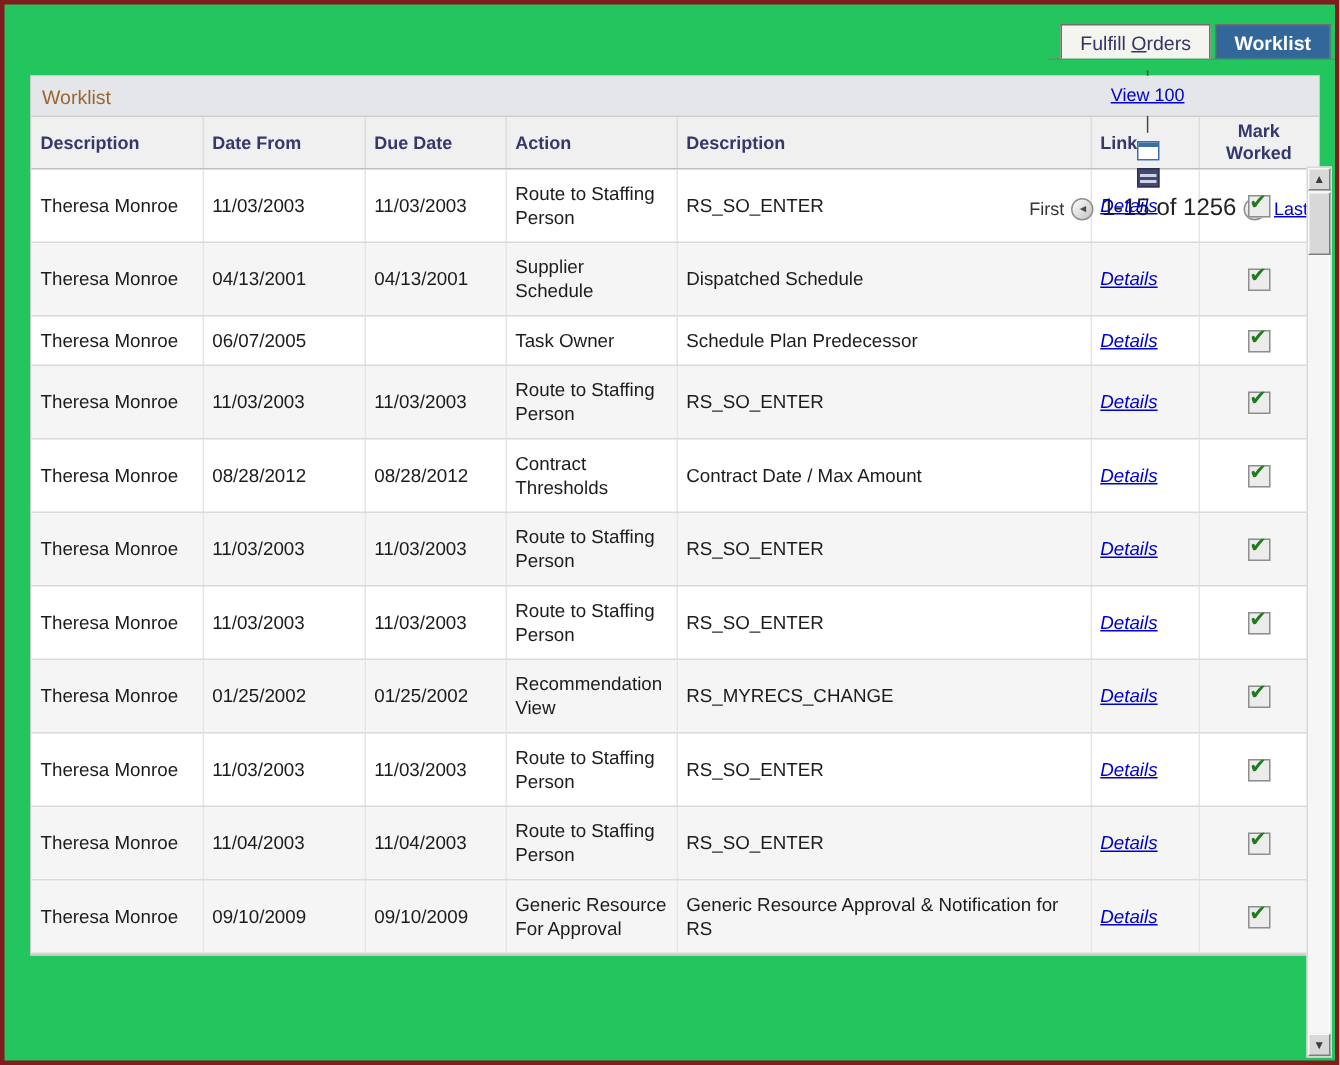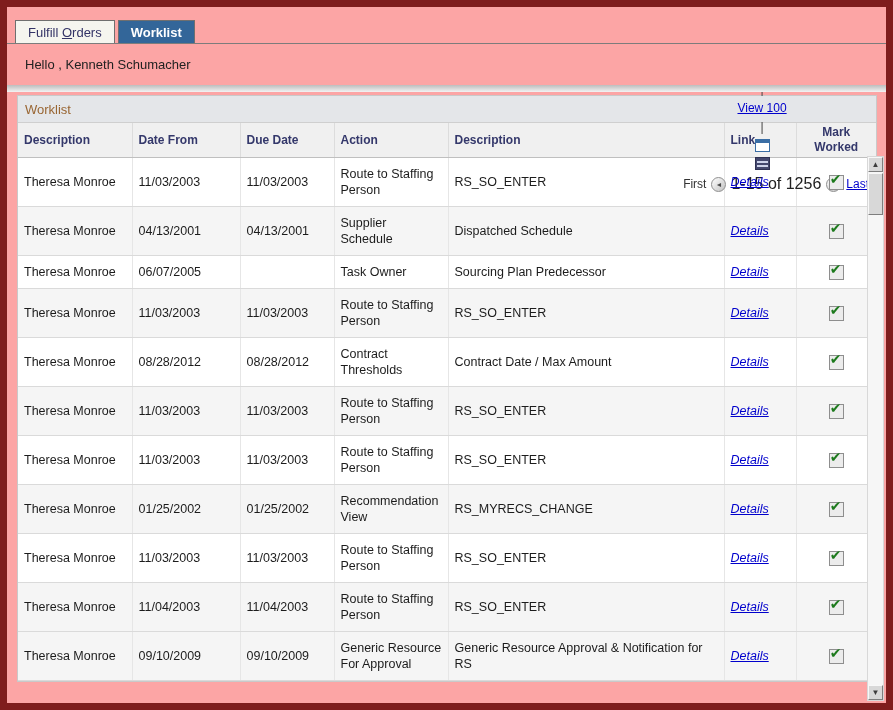--- a/index.html
+++ b/index.html
@@ -1,18 +1,18 @@
 <!DOCTYPE html>
 <html><head>
 <meta charset="utf-8">
 <style>
   html,body { margin:0; padding:0; background:#fff; }
   body { width:893px; height:710px; font-family:"Liberation Sans","DejaVu Sans",sans-serif; }
-  .page { box-sizing:border-box; width:893px; height:710px; border:7px solid #7f1d1d; background:#fca5a5;
-          display:flex; flex-direction:column; overflow:hidden; }
+  .page { box-sizing:border-box; width:893px; height:710px; border:3px solid #7f1d1d; background:#22c55e;
+          display:flex; flex-direction:column; overflow:hidden;align-items:flex-end; }
 
   
   .tab-strip { padding:13px 0 0 8px; border-bottom:1px solid #7c7c7c; display:flex; align-items:flex-end; }
   .tab { margin-right:3px; border:1px solid #6f6f6f; border-bottom:none; padding:4px 12px 3px;
          background:#f5f5ef; color:#333366; font-size:13px; cursor:pointer; white-space:nowrap; }
   .tab .key { text-decoration:underline; }
   .tab.active { background:#336699; color:#fff; font-weight:bold; }
 
   
   .greeting { padding:13px 10px 13px 18px; font-size:13px; color:#222; }
@@ -76,21 +76,20 @@
 </head>
 <body>
 
 <div class="page">
 
   <div class="tab-strip">
     <div class="tab"><span>Fulfill </span><span class="key">O</span><span>rders</span></div>
     <div class="tab active"><span>Worklist</span></div>
   </div>
 
-  <div class="greeting">Hello , Kenneth Schumacher</div>
   <div class="shadow"></div>
 
   <div class="content">
     <div class="grid">
 
       <div class="grid-bar">
         <span class="grid-title">Worklist</span>
         <div class="grid-tools">
           <a class="lnk" href="#">Personalize</a>
           <span class="sep">|</span>
@@ -152,21 +151,21 @@
     <td>Supplier Schedule</td>
     <td>Dispatched Schedule</td>
     <td><a href="#">Details</a></td>
     <td><span class="cb"><span class="tick">✔</span></span></td>
   </tr>
             <tr>
     <td>Theresa Monroe</td>
     <td>06/07/2005</td>
     <td></td>
     <td>Task Owner</td>
-    <td>Sourcing Plan Predecessor</td>
+    <td>Schedule Plan Predecessor</td>
     <td><a href="#">Details</a></td>
     <td><span class="cb"><span class="tick">✔</span></span></td>
   </tr>
             <tr class="alt">
     <td>Theresa Monroe</td>
     <td>11/03/2003</td>
     <td>11/03/2003</td>
     <td>Route to Staffing Person</td>
     <td>RS_SO_ENTER</td>
     <td><a href="#">Details</a></td>

